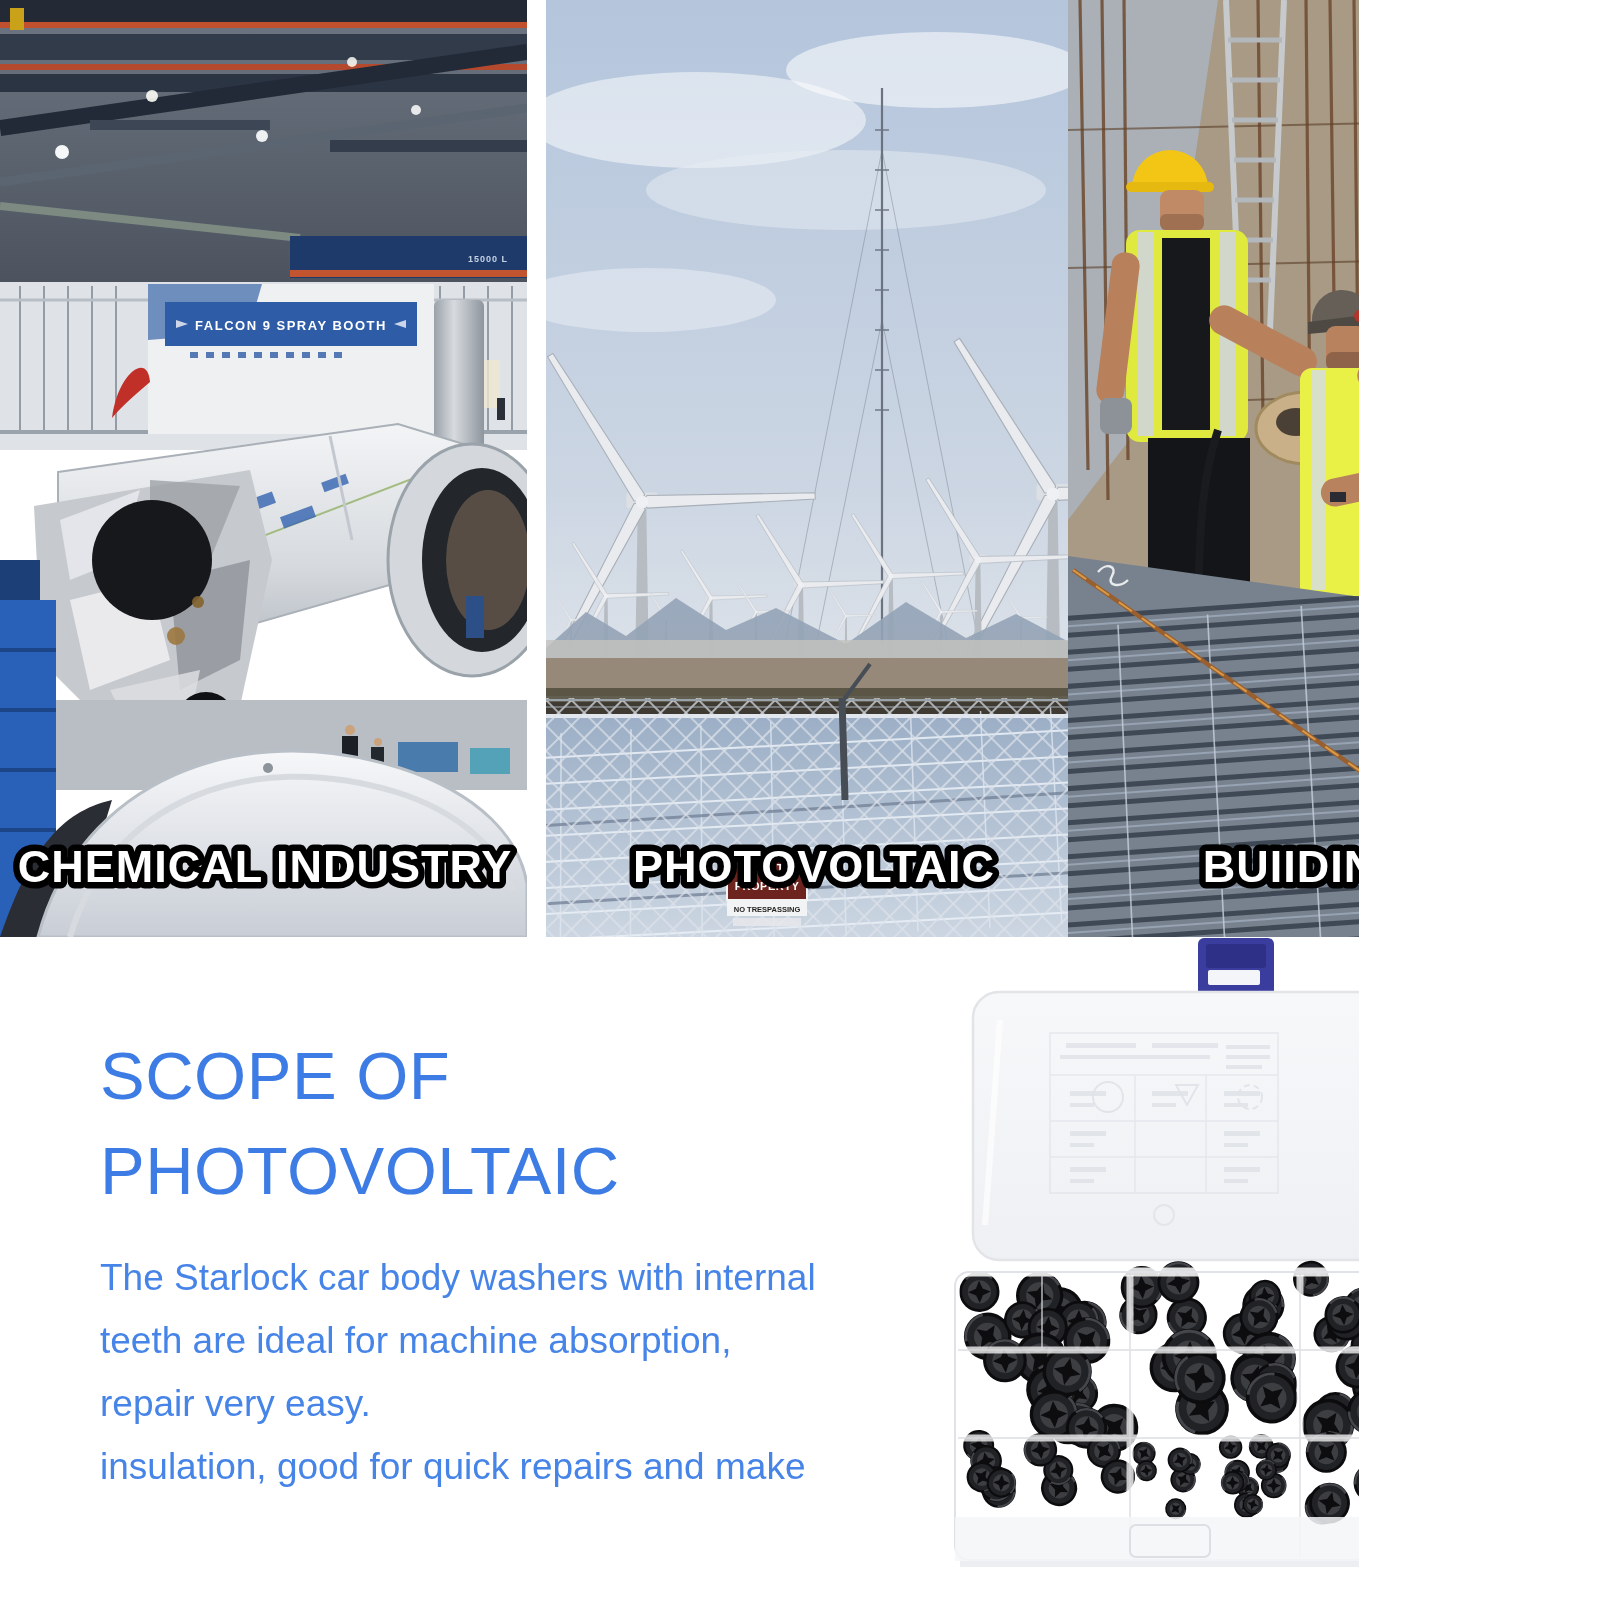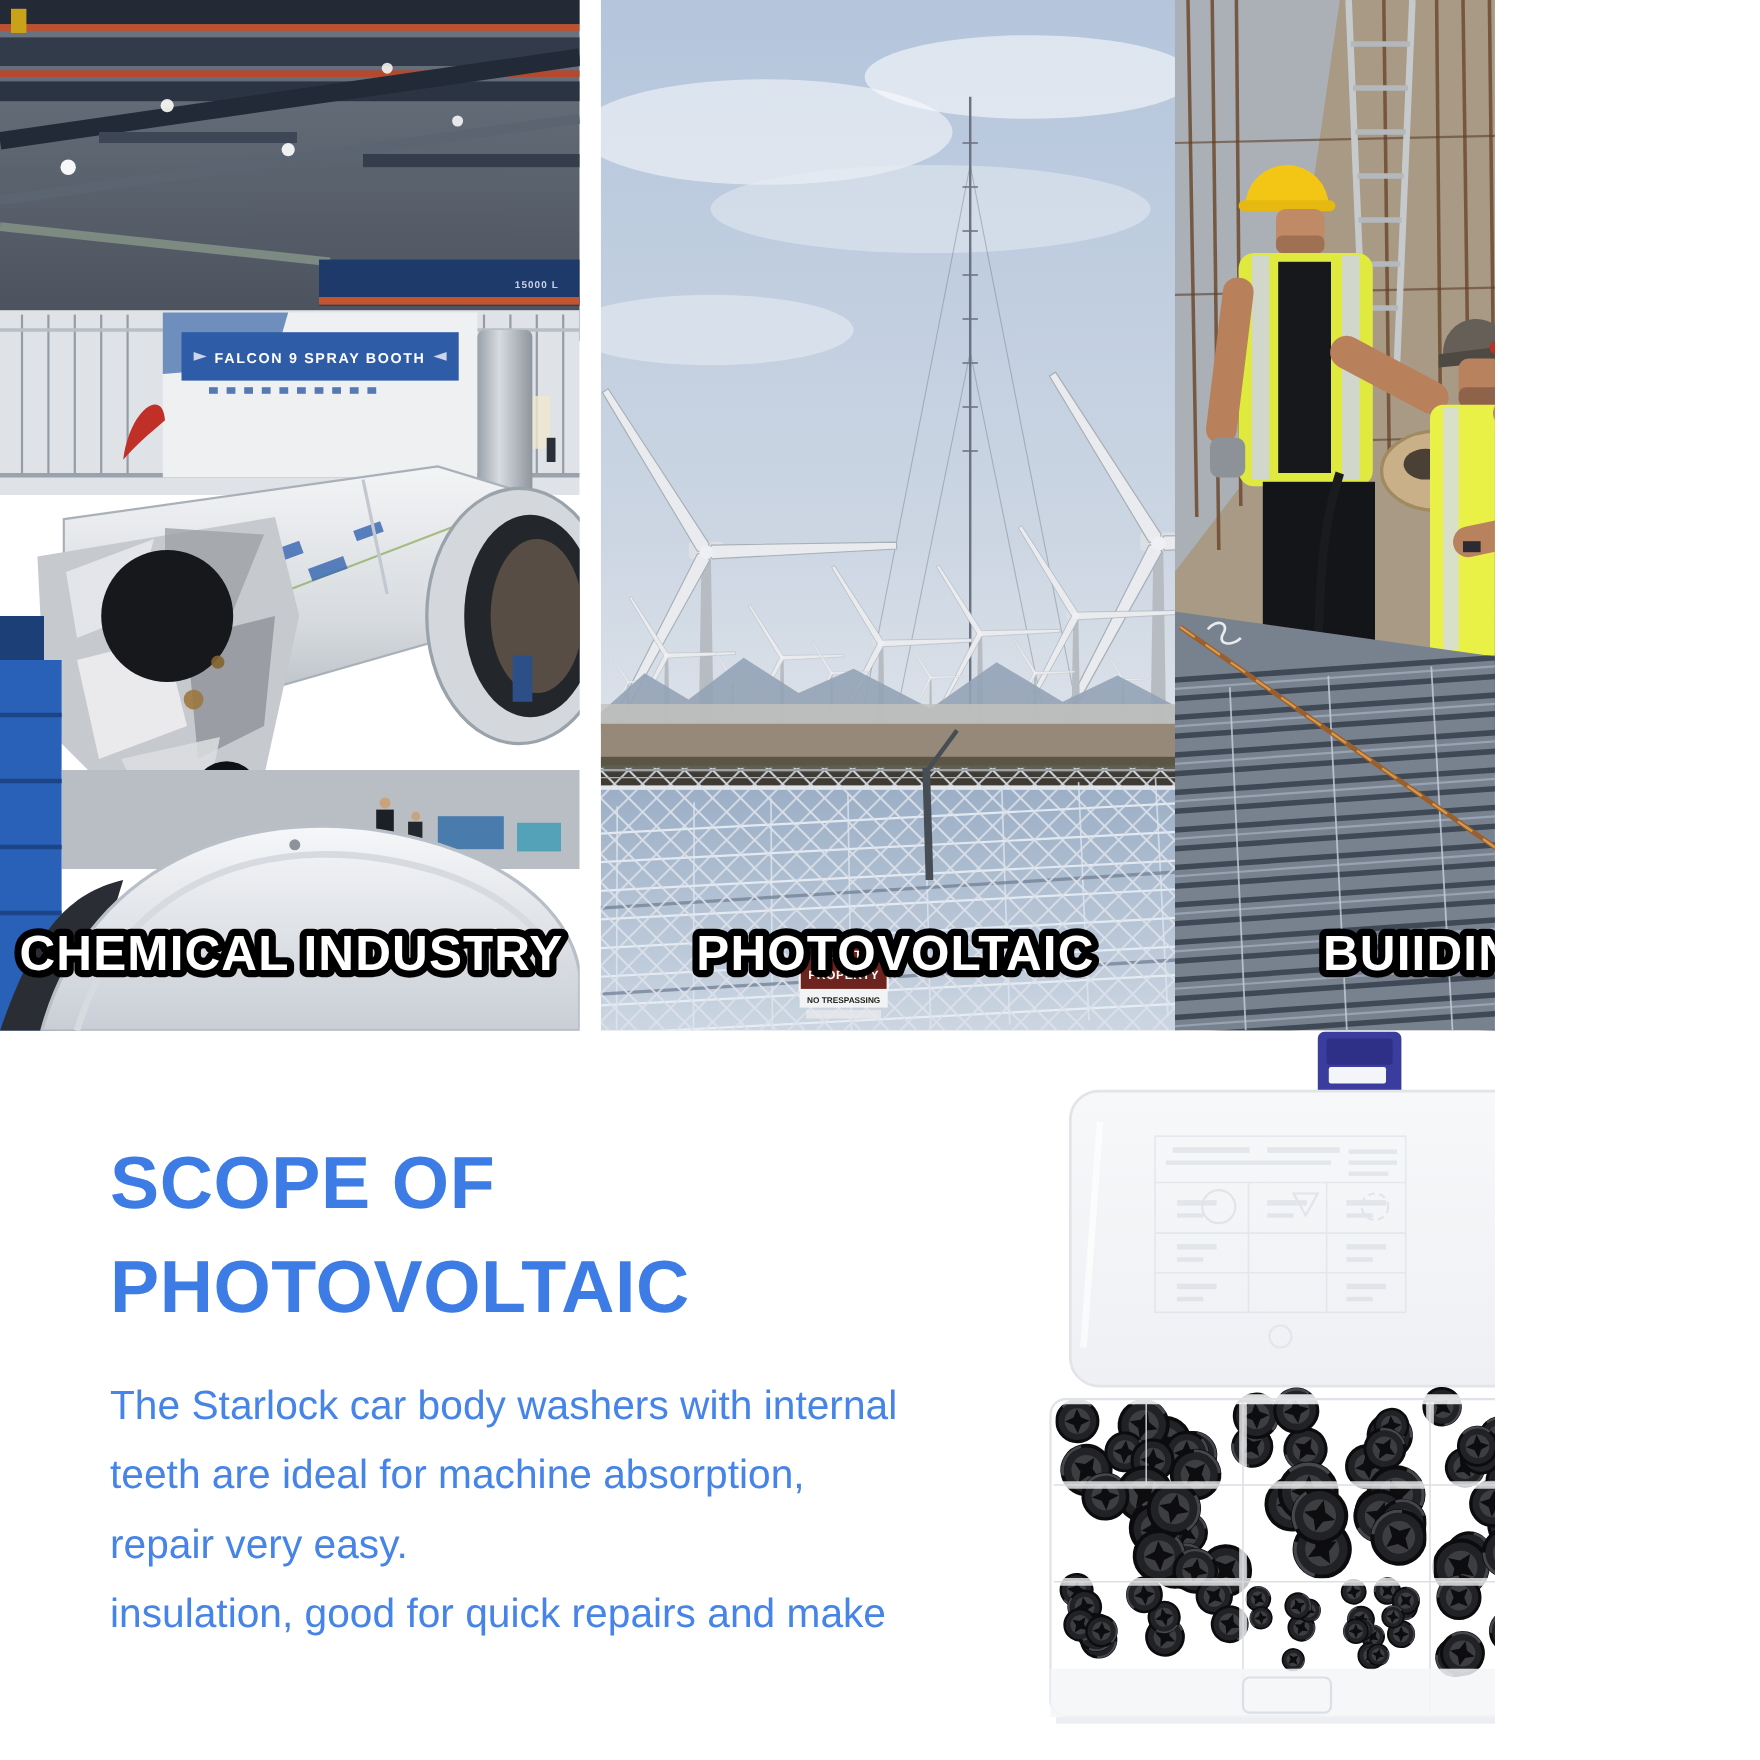--- a/index.html
+++ b/index.html
@@ -8,21 +8,21 @@
          font-family:"Liberation Sans", sans-serif;}
   .panel{position:absolute;top:0;height:937px;overflow:hidden;}
   .panel svg{display:block;width:100%;height:100%;}
   #panel-chemical{left:0;width:527px;}
   #panel-photovoltaic{left:546px;width:527px;}
   #panel-building{left:1068px;width:532px;}
   .caption{font-weight:bold;font-size:45px;letter-spacing:1px;fill:#ffffff;stroke:#000000;
            stroke-width:13px;stroke-linejoin:round;paint-order:stroke fill;}
   #box-photo{position:absolute;left:930px;top:925px;width:670px;height:675px;}
   #text-block{position:absolute;left:100px;top:1028px;width:780px;}
-  .heading-line{color:var(--heading-color);font-size:67px;font-weight:bold;line-height:95px;
+  .heading-line{color:var(--heading-color);font-size:67px;font-weight:normal;line-height:95px;
                 letter-spacing:0.5px;white-space:nowrap;}
   #paragraph{margin-top:28px;}
   .para-line{color:var(--body-color);font-size:37px;line-height:63px;white-space:nowrap;}
   .booth-text{font-size:13px;font-weight:bold;letter-spacing:1.5px;fill:#fff;}
   .crane-text{font-size:9px;font-weight:bold;letter-spacing:1px;fill:#c8d2e2;}
   .sign-red-text{font-size:11px;font-weight:bold;fill:#fff;letter-spacing:0.5px;}
   .sign-small-text{font-size:7.5px;font-weight:bold;fill:#23231f;}
 </style>
 </head>
 <body>

